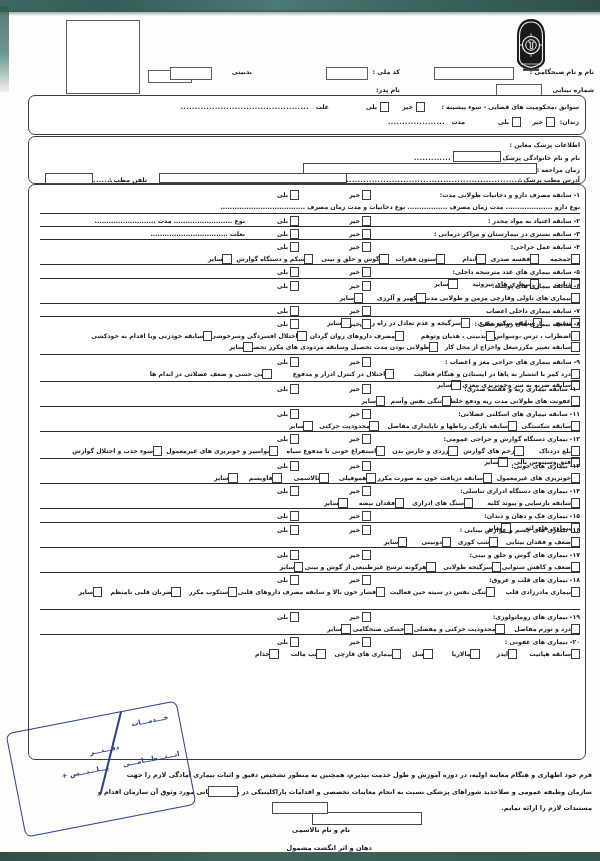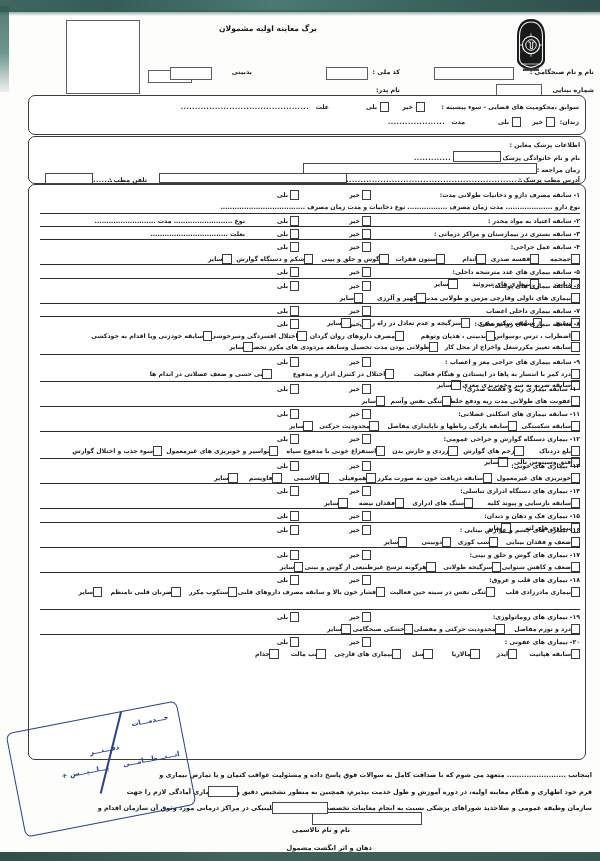--- a/index.html
+++ b/index.html
@@ -95,21 +95,20 @@
 <div id="scan-top-band"></div>
 <div id="scan-left-band"></div>
 <div id="scan-bottom-band"></div>
 
 <div id="header">
 
   <div id="photo-box"></div>
   <div id="photo-caption-box"></div>
 
   <div id="org-title">
-    <div>برگ معاینه اولیه مشمولان</div>
   </div>
 
   <svg id="emblem" viewBox="0 0 34 54">
     <path d="M17 1 C7 1 3 9 3 18 L3 42 C3 47 9 51 17 52 C25 51 31 47 31 42 L31 18 C31 9 27 1 17 1 Z" fill="#17191b"></path>
     <path d="M17 4 C9 4 5.5 10.5 5.5 18.5 L5.5 41 C5.5 45 10.5 48.5 17 49.4 C23.5 48.5 28.5 45 28.5 41 L28.5 18.5 C28.5 10.5 25 4 17 4 Z" fill="none" stroke="#f2f2f0" stroke-width="1.1"></path>
     <circle cx="17" cy="27" r="8.6" fill="none" stroke="#f2f2f0" stroke-width="1.2"></circle>
     <circle cx="17" cy="27" r="5.3" fill="#17191b" stroke="#f2f2f0" stroke-width="1"></circle>
     <path d="M14.2 24 h2.1 v6.4 h2.4 v-6.4 h2.1" fill="none" stroke="#f2f2f0" stroke-width="1"></path>
     <g stroke="#f2f2f0" stroke-width=".8">
       <path d="M17 18.4 v-3.1"></path>
@@ -495,23 +494,23 @@
       <span class="chk" style="right: 183.75px; top: 12px;"></span>
       <div class="row-label" style="right: 192.75px; top: 12px;">بیماری های قارچی</div>
       <span class="chk" style="right: 259.15px; top: 12px;"></span>
       <div class="row-label" style="right: 268.15px; top: 12px;">تب مالت</div>
       <span class="chk" style="right: 306.2px; top: 12px;"></span>
       <div class="row-label" style="right: 315.2px; top: 12px;">جذام</div>
     </div>
   </div>
 
 <div id="declaration">
-  <p>اینجانب ........................ متعهد می شوم که با صداقت کامل به سوالات فوق پاسخ داده و مسئولیت عواقب کتمان و یا تمارض بیماری و</p>
   <p>فرم خود اظهاری و هنگام معاینه اولیه، در دوره آموزش و طول خدمت بپذیرم، همچنین به منظور تشخیص دقیق و اثبات بیماری آمادگی لازم را جهت</p>
   <p>سازمان وظیفه عمومی و صلاحدید شوراهای پزشکی نسبت به انجام معاینات تخصصی و اقدامات پاراکلینیکی در مراکز درمانی مورد وثوق آن سازمان اقدام و</p>
+  <p>مستندات لازم را ارائه نمایم.</p>
 </div>
 <div class="ink-box" style="right:362px;top:786px;width:28px;height:9px;"></div>
 <div class="ink-box" style="right:178px;top:812px;width:108px;height:11px;"></div>
 <div class="ink-box" style="right:272px;top:802px;width:54px;height:10px;"></div>
 
 <div id="sign-name">نام و نام تالاسمی</div>
 <div id="sign-finger">دهان و اثر انگشت مشمول</div>
 
 <div id="stamp">
   <div class="stamp-line" style="right:10px;top:10px;">خـــدمـــات</div>

